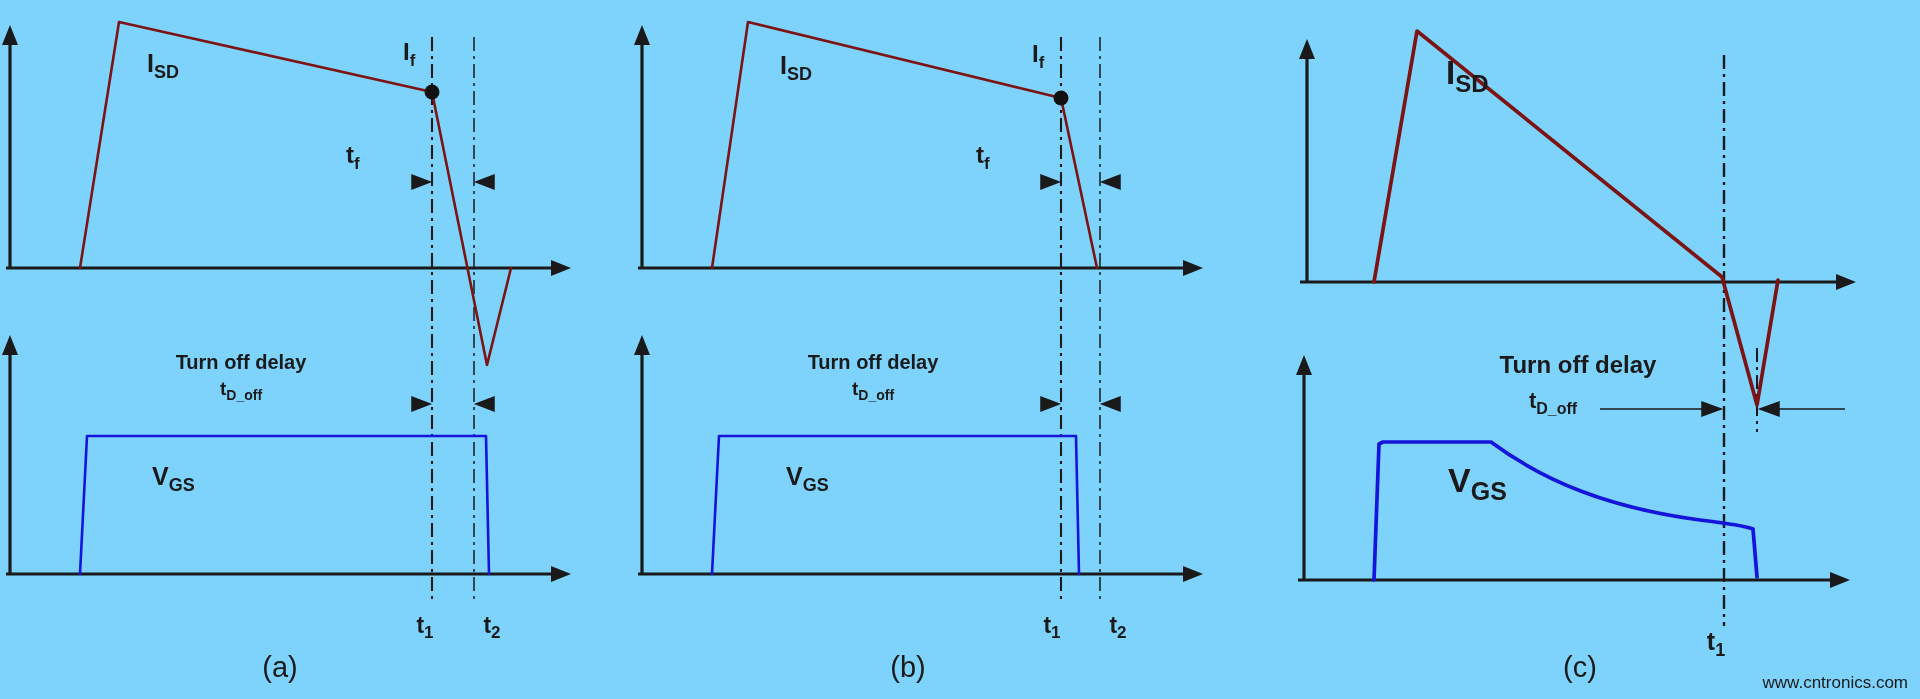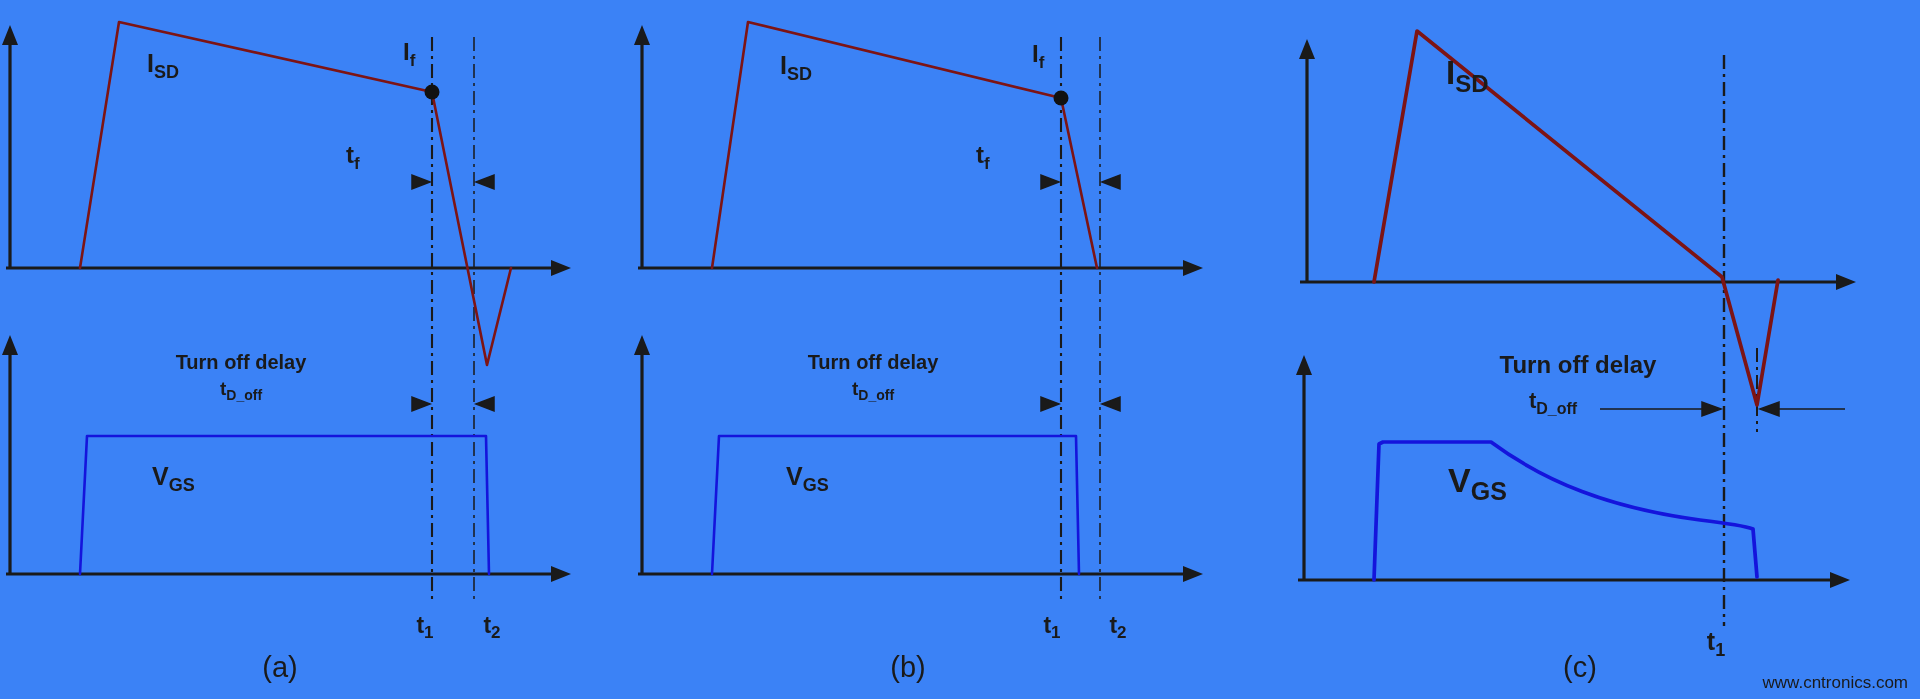--- a/index.html
+++ b/index.html
@@ -1,16 +1,16 @@
 <!DOCTYPE html>
 <html><head>
 <meta charset="utf-8">
 <style>
   html,body{margin:0;padding:0;background:#ffffff;}
-  .stage{position:relative;width:1920px;height:699px;background:#3b82f6;overflow:hidden;
+  .stage{position:relative;width:1920px;height:699px;background:#7dd3fc;overflow:hidden;
          font-family:"Liberation Sans",sans-serif;}
   svg{display:block;}
   text{font-family:"Liberation Sans",sans-serif;font-weight:bold;fill:#1a1a1a;}
   .caption{font-weight:normal;}
   .watermark{font-weight:normal;}
   .axis{stroke:#1a1a1a;stroke-width:3.2;fill:none;stroke-linecap:butt;}
   .axis-head{fill:#1a1a1a;stroke:none;}
   .wave{fill:none;stroke-linejoin:round;stroke-linecap:round;}
   .guide{fill:none;stroke:#1a1a1a;stroke-dasharray:14 5 3 5;}
   .marker{fill:#1a1a1a;stroke:#1a1a1a;stroke-width:1.5;}

